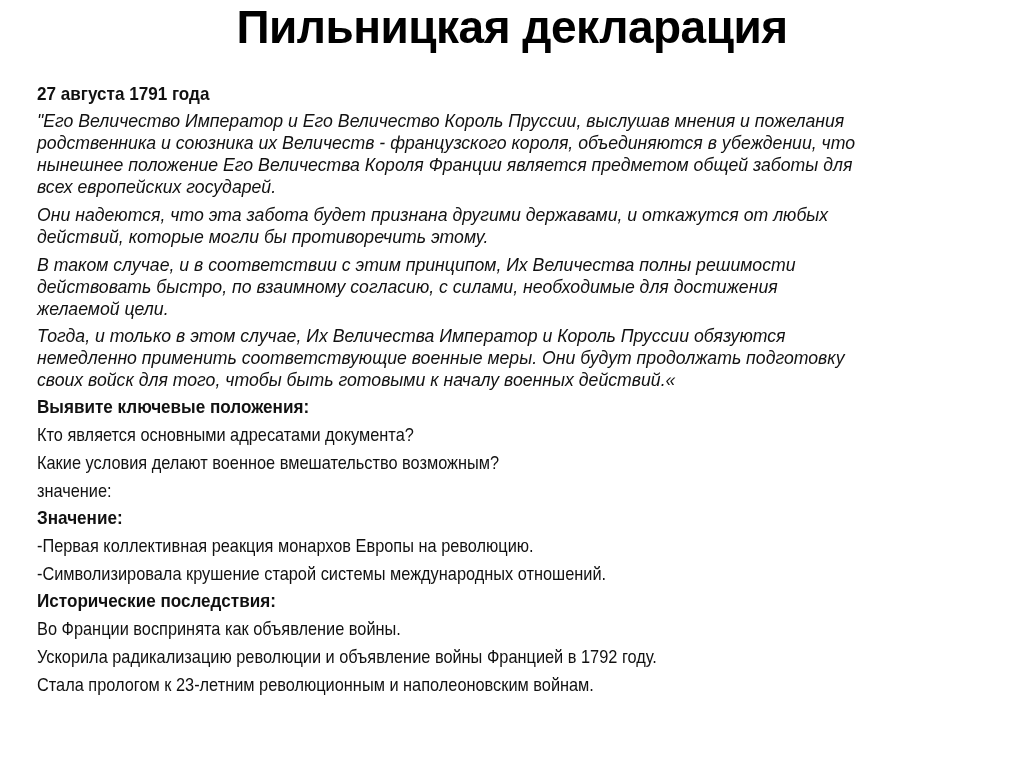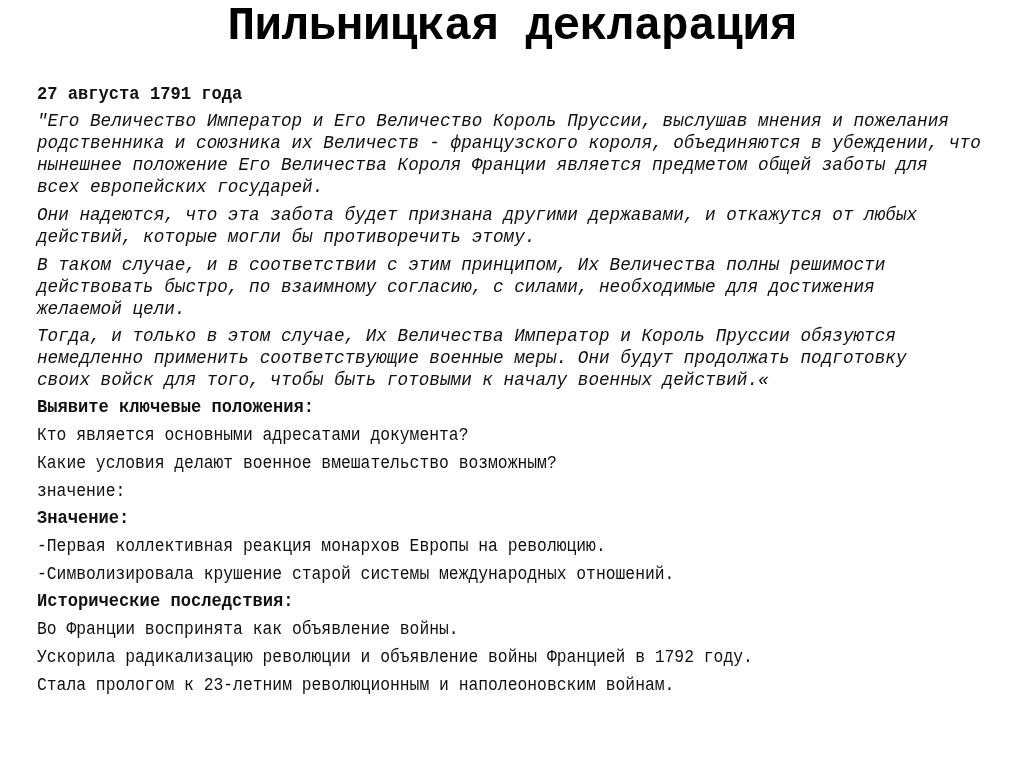--- a/index.html
+++ b/index.html
@@ -13,21 +13,20 @@
       position: relative;
       overflow: hidden;
       font-family: "Liberation Sans", "DejaVu Sans", sans-serif;
       color: #111111;
     }
     .slide {
       position: absolute;
       left: 0; top: 0;
       width: 1024px; height: 767px;
       background: #ffffff;
-      font-family: Liberation Mono, monospace;
     }
     .title {
       position: absolute;
       left: 0;
       top: 0;
       width: 1024px;
       text-align: center;
       font-weight: bold;
       font-size: 46px;
       line-height: 54px;

